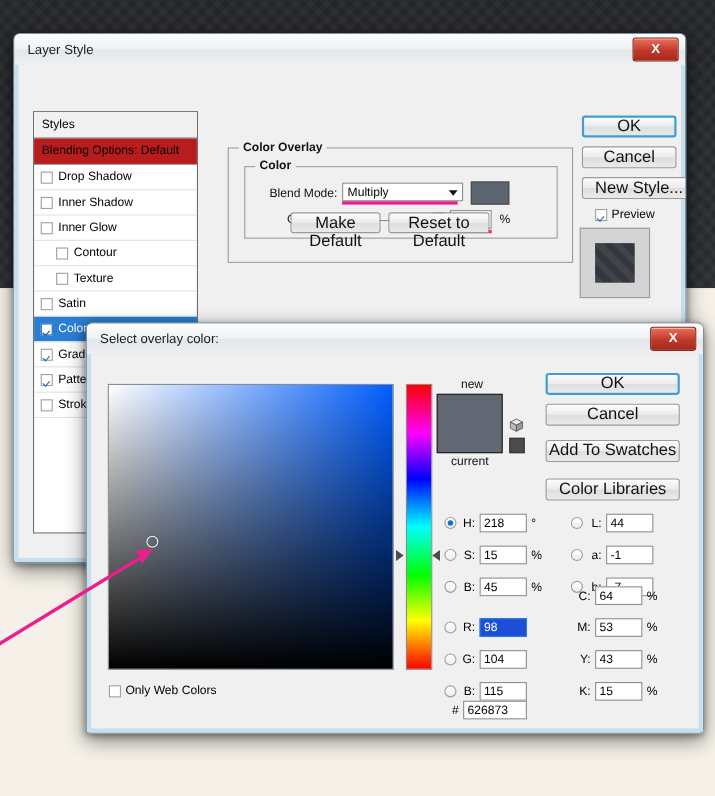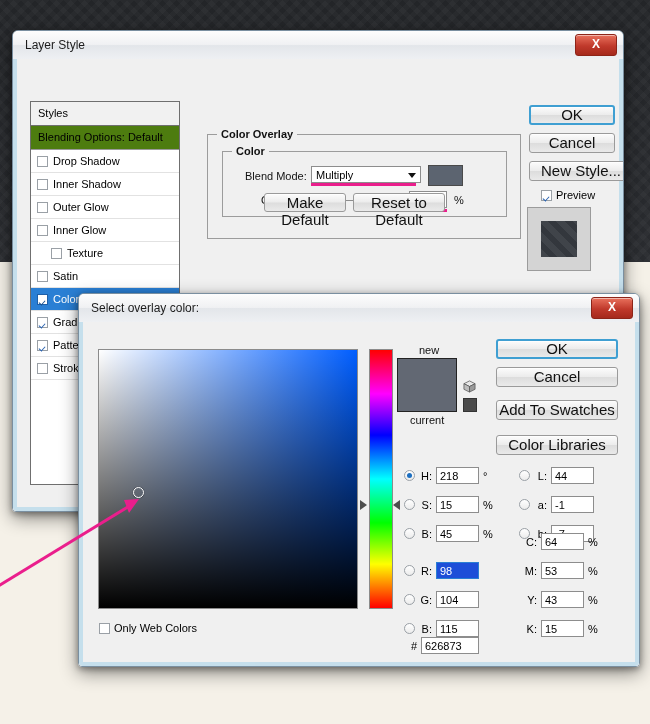--- a/index.html
+++ b/index.html
@@ -60,21 +60,21 @@
   #styles-list{
     position:absolute;left:17px;top:42px;width:148px;height:382px;
     background:#fff;border:1px solid #6f6f6f;
   }
   .slist-head{
     height:23px;line-height:23px;padding-left:7px;
     background:#f1f1f1;border-bottom:1px solid #6f6f6f;font-size:11px;
   }
   .slist-sub{
     height:23px;line-height:23px;padding-left:7px;
-    background:#4d7c0f;border-bottom:1px solid #9a9a9a;font-size:11px;
+    background:#b91c1c;border-bottom:1px solid #9a9a9a;font-size:11px;
   }
   .srow{
     height:22px;line-height:22px;padding-left:6px;font-size:11px;
     border-bottom:1px solid #e2e2e2;white-space:nowrap;
     display:flex;align-items:center;gap:5px;cursor:default;
   }
   .srow.ind{padding-left:20px;}
   .srow.sel{background:#2a7fd4;color:#fff;}
   .cb{
     width:11px;height:11px;border:1px solid #9aa0a6;background:#fff;
@@ -197,25 +197,25 @@
           <div class="srow">
             <span class="cb"></span>
             <span>Drop Shadow</span>
           </div>
           <div class="srow">
             <span class="cb"></span>
             <span>Inner Shadow</span>
           </div>
           <div class="srow">
             <span class="cb"></span>
-            <span>Outer Glow</span>
-          </div>
-          <div class="srow">
-            <span class="cb"></span>
             <span>Inner Glow</span>
+          </div>
+          <div class="srow ind">
+            <span class="cb"></span>
+            <span>Contour</span>
           </div>
           <div class="srow ind">
             <span class="cb"></span>
             <span>Texture</span>
           </div>
           <div class="srow">
             <span class="cb"></span>
             <span>Satin</span>
           </div>
           <div class="srow sel">

